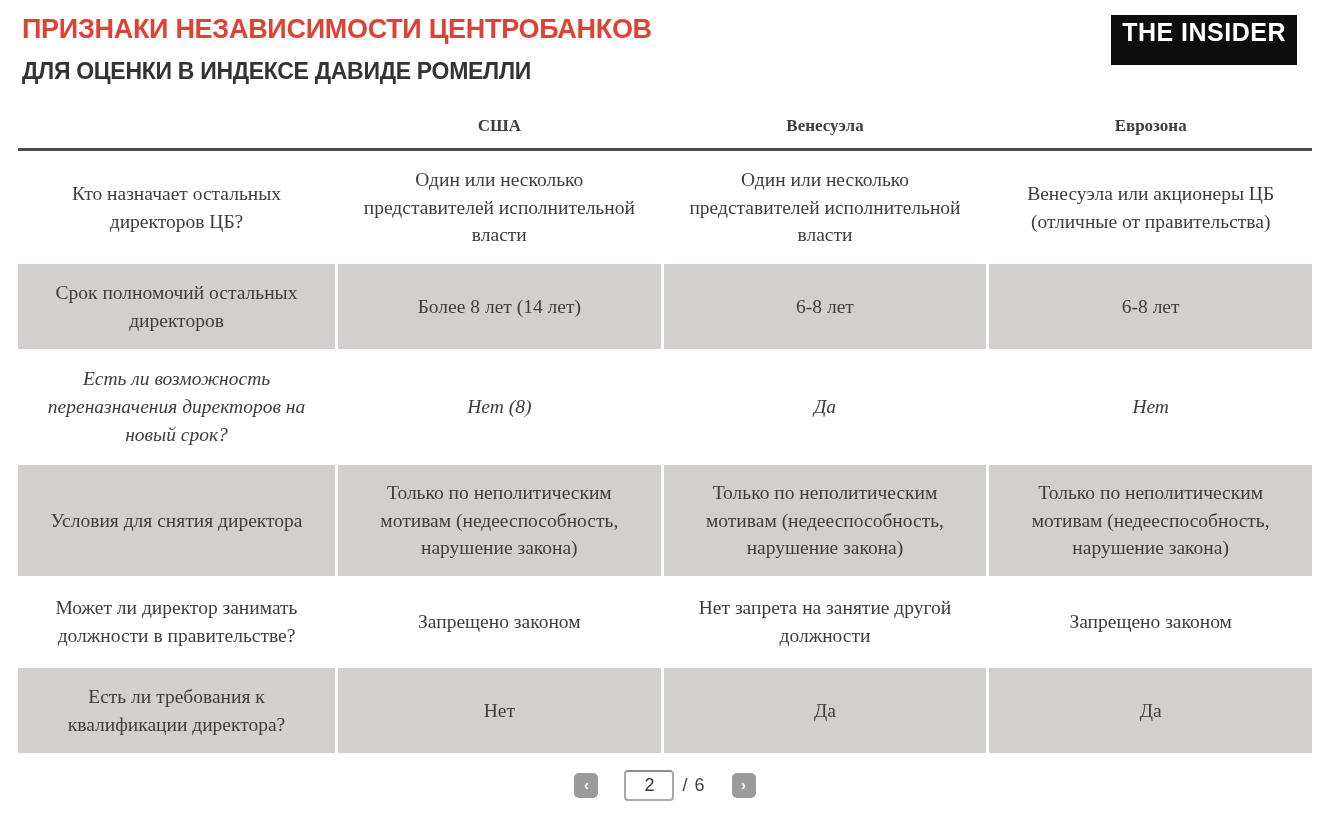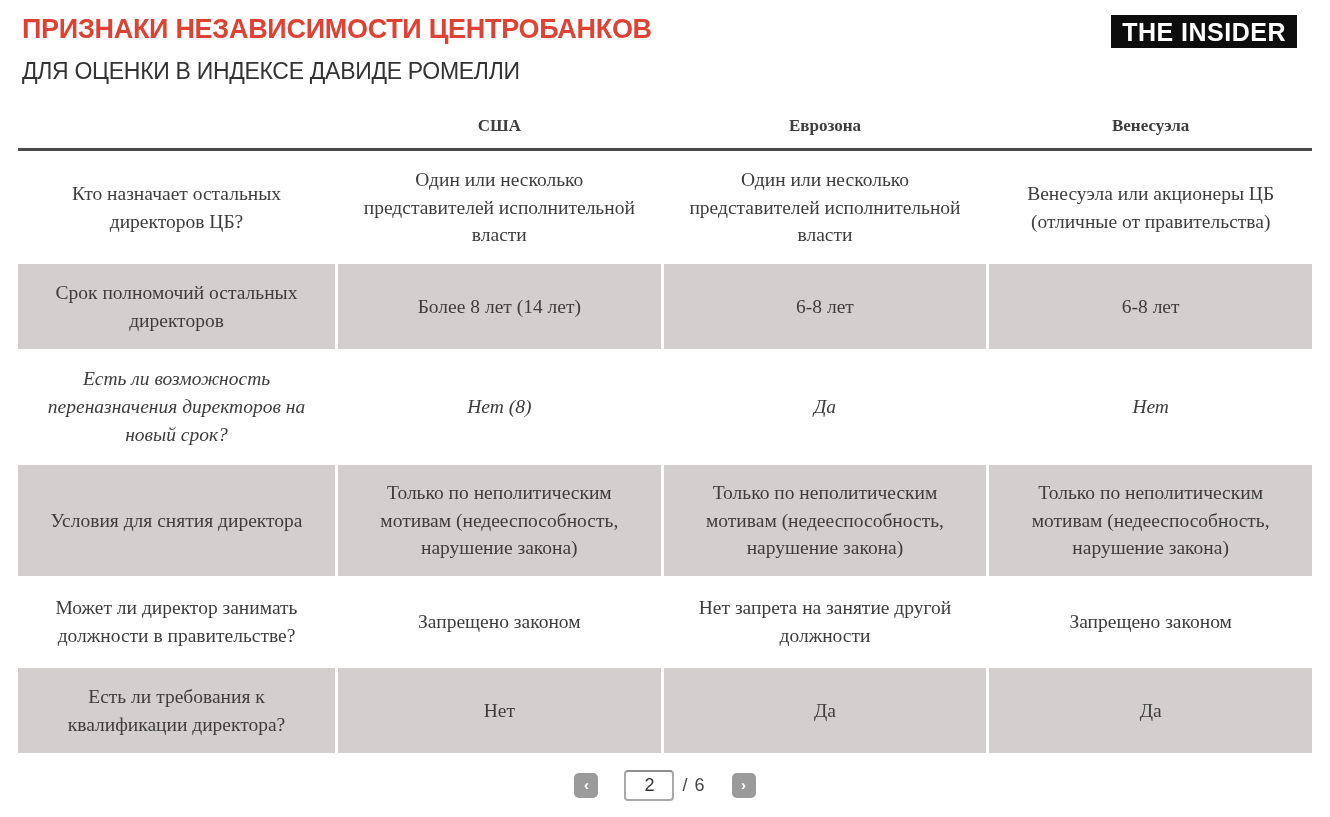--- a/index.html
+++ b/index.html
@@ -16,37 +16,37 @@
   .header { padding: 14px 33px 0 22px; position: relative; }
   .title {
     font-family: "Liberation Sans", sans-serif;
     font-weight: bold;
     font-size: 27px;
     letter-spacing: -0.3px;
     color: #de4234;
   }
   .subtitle {
     font-family: "Liberation Sans", sans-serif;
-    font-weight: normal;
+    font-weight: bold;
     font-size: 23px;
     letter-spacing: -0.3px;
     color: #333333;
     margin-top: 13px;
   }
   .logo {
     position: absolute;
     top: 15px;
     right: 33px;
     background: #0d0d0d;
     color: #ffffff;
     font-family: "Liberation Sans", sans-serif;
     font-weight: bold;
     font-size: 25px;
     letter-spacing: 0.5px;
-    padding: 3px 11px 1px 11px;
+    padding: 3px 11px 18px 11px;
   }
 
   
   .table { margin: 0 18px; }
   .grid-row {
     display: grid;
     grid-template-columns: 317px 1fr 1fr 1fr;
     column-gap: 3px;
   }
   .thead {
@@ -135,22 +135,22 @@
     <div class="title">ПРИЗНАКИ НЕЗАВИСИМОСТИ ЦЕНТРОБАНКОВ</div>
     <div class="subtitle">ДЛЯ ОЦЕНКИ В ИНДЕКСЕ ДАВИДЕ РОМЕЛЛИ</div>
     <div class="logo">THE INSIDER</div>
   </div>
 
   <div class="table">
 
     <div class="grid-row thead">
       <div class="th"></div>
       <div class="th">США</div>
+      <div class="th">Венесуэла</div>
       <div class="th">Еврозона</div>
-      <div class="th">Венесуэла</div>
     </div>
 
     <div class="grid-row r1">
       <div class="cell row-label">Кто назначает остальных директоров ЦБ?</div>
       <div class="cell">Один или несколько представителей исполнительной власти</div>
       <div class="cell">Один или несколько представителей исполнительной власти</div>
       <div class="cell">Венесуэла или акционеры ЦБ (отличные от правительства)</div>
     </div>
 
     <div class="grid-row striped r2">

